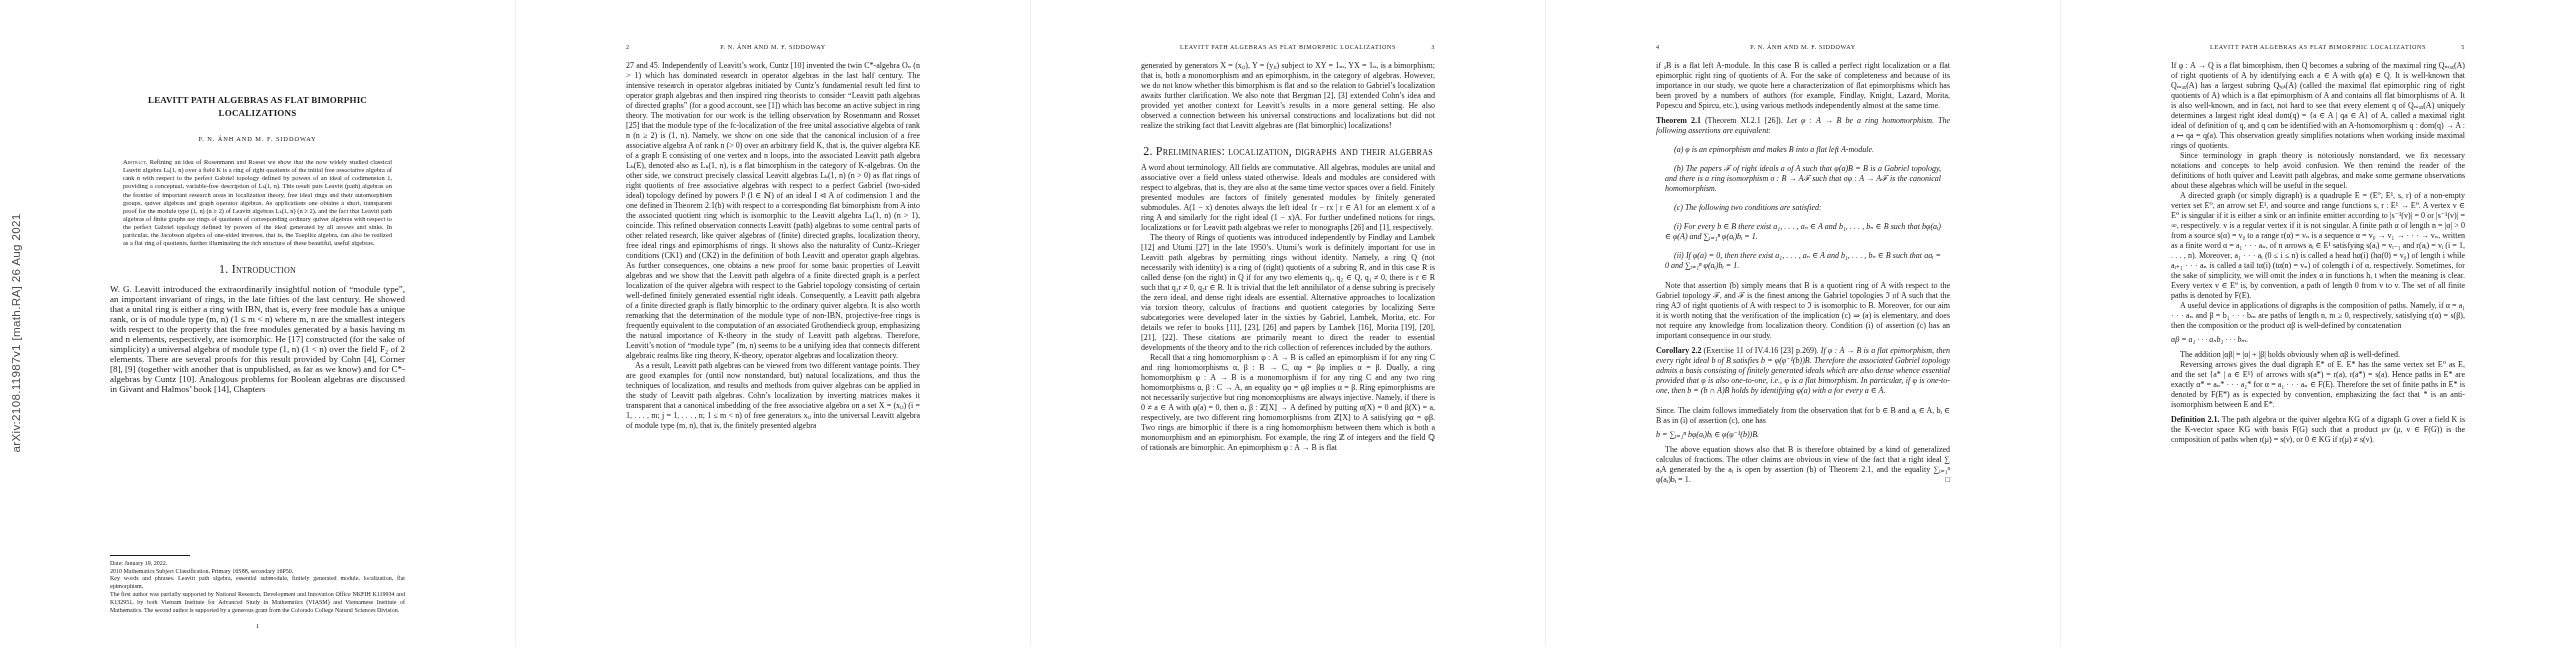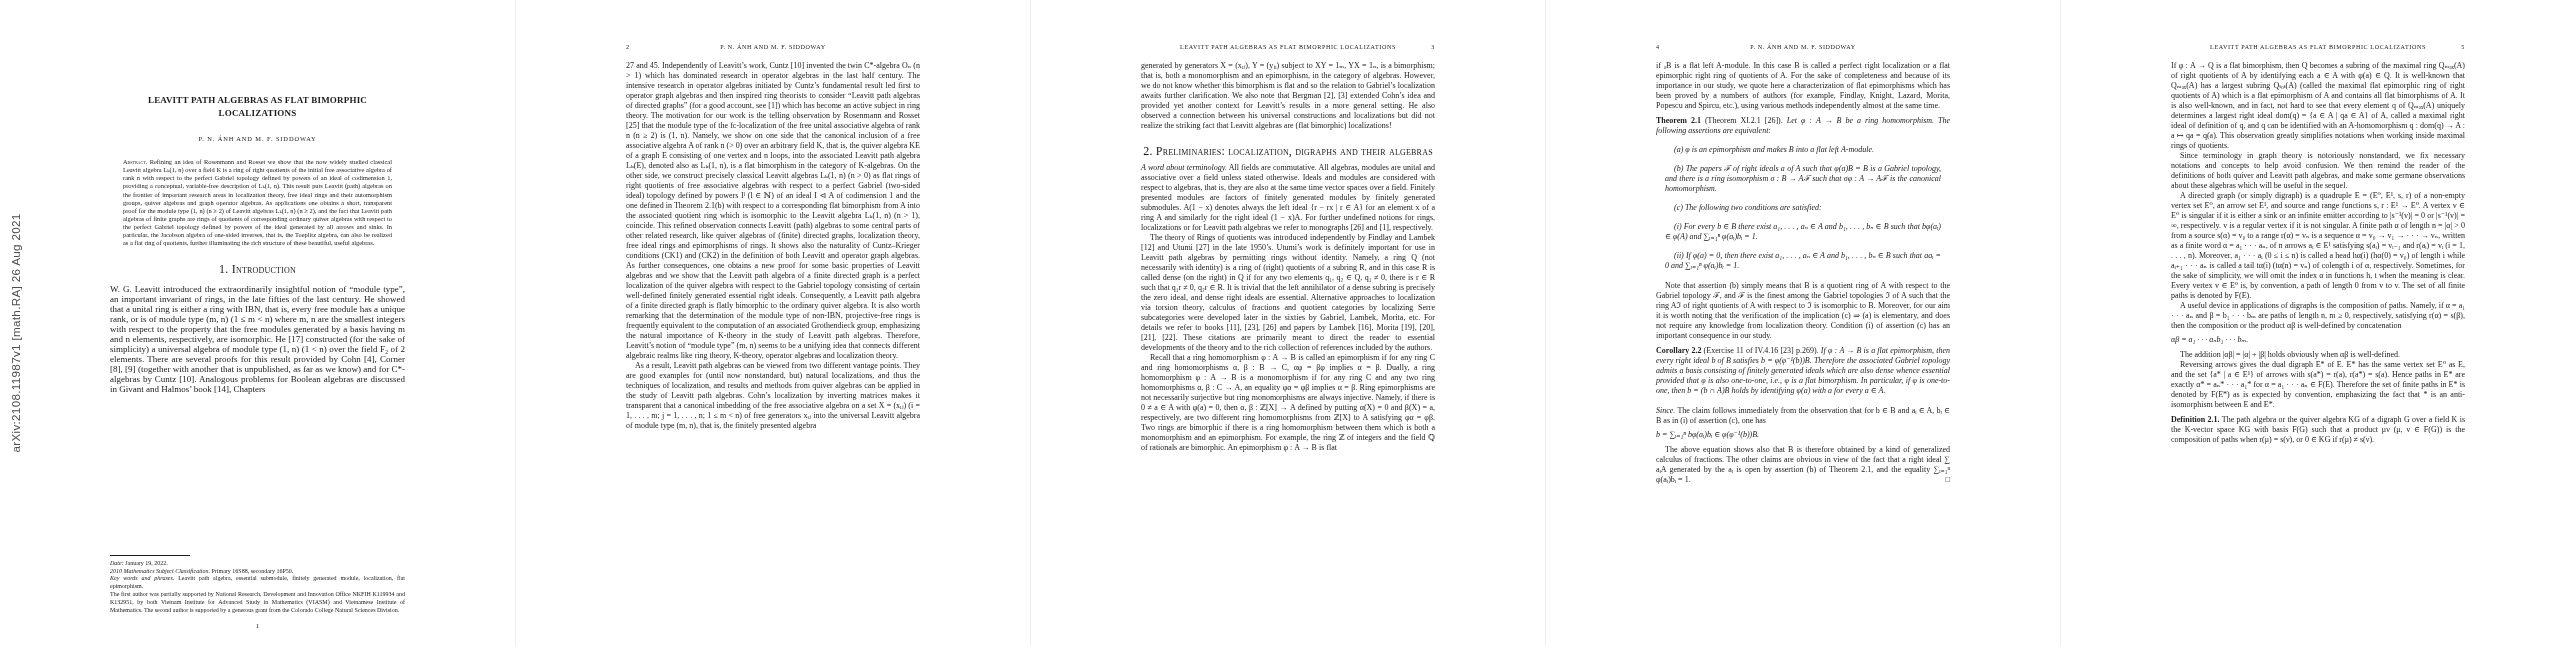--- a/index.html
+++ b/index.html
@@ -48,21 +48,21 @@
   }
   .sc { font-variant: small-caps; }
   .sechead { margin-top: 15px; margin-bottom: 7.2px; text-align: center; font-size: 12px; font-variant: small-caps; letter-spacing: 0.2px; }
   .p1-bodywrap { margin: 10px 110px; }
 
   
   .pbody { position: absolute; top: 61px; left: 110px; right: 110px; font-size: 8px; line-height: 10px; text-align: justify; }
   .jp { margin: 0; text-align: justify; }
   .ind { text-indent: 9px; }
   .sp { margin-top: 10px; }
-  .it { font-style: italic; }
+  .it { }
   .bf { font-weight: bold; }
   .thm { margin: 5px 0 1.1px 0; text-align: justify; }
   .thm .it { font-style: italic; }
   .item { font-style: italic; text-indent: 9px; margin: 9px; }
   .equation { margin: 4.4px 0; font-style: italic; }
   .qed { float: right; font-style: normal; }
 
   
   .footnotes { position: absolute; left: 110px; right: 110px; bottom: 31px; font-size: 6px; line-height: 1.32; text-align: justify; }
   .fnrule { width: 80px; border-top: 0.6px solid #1a1a1a; margin-bottom: 3.3px; }

